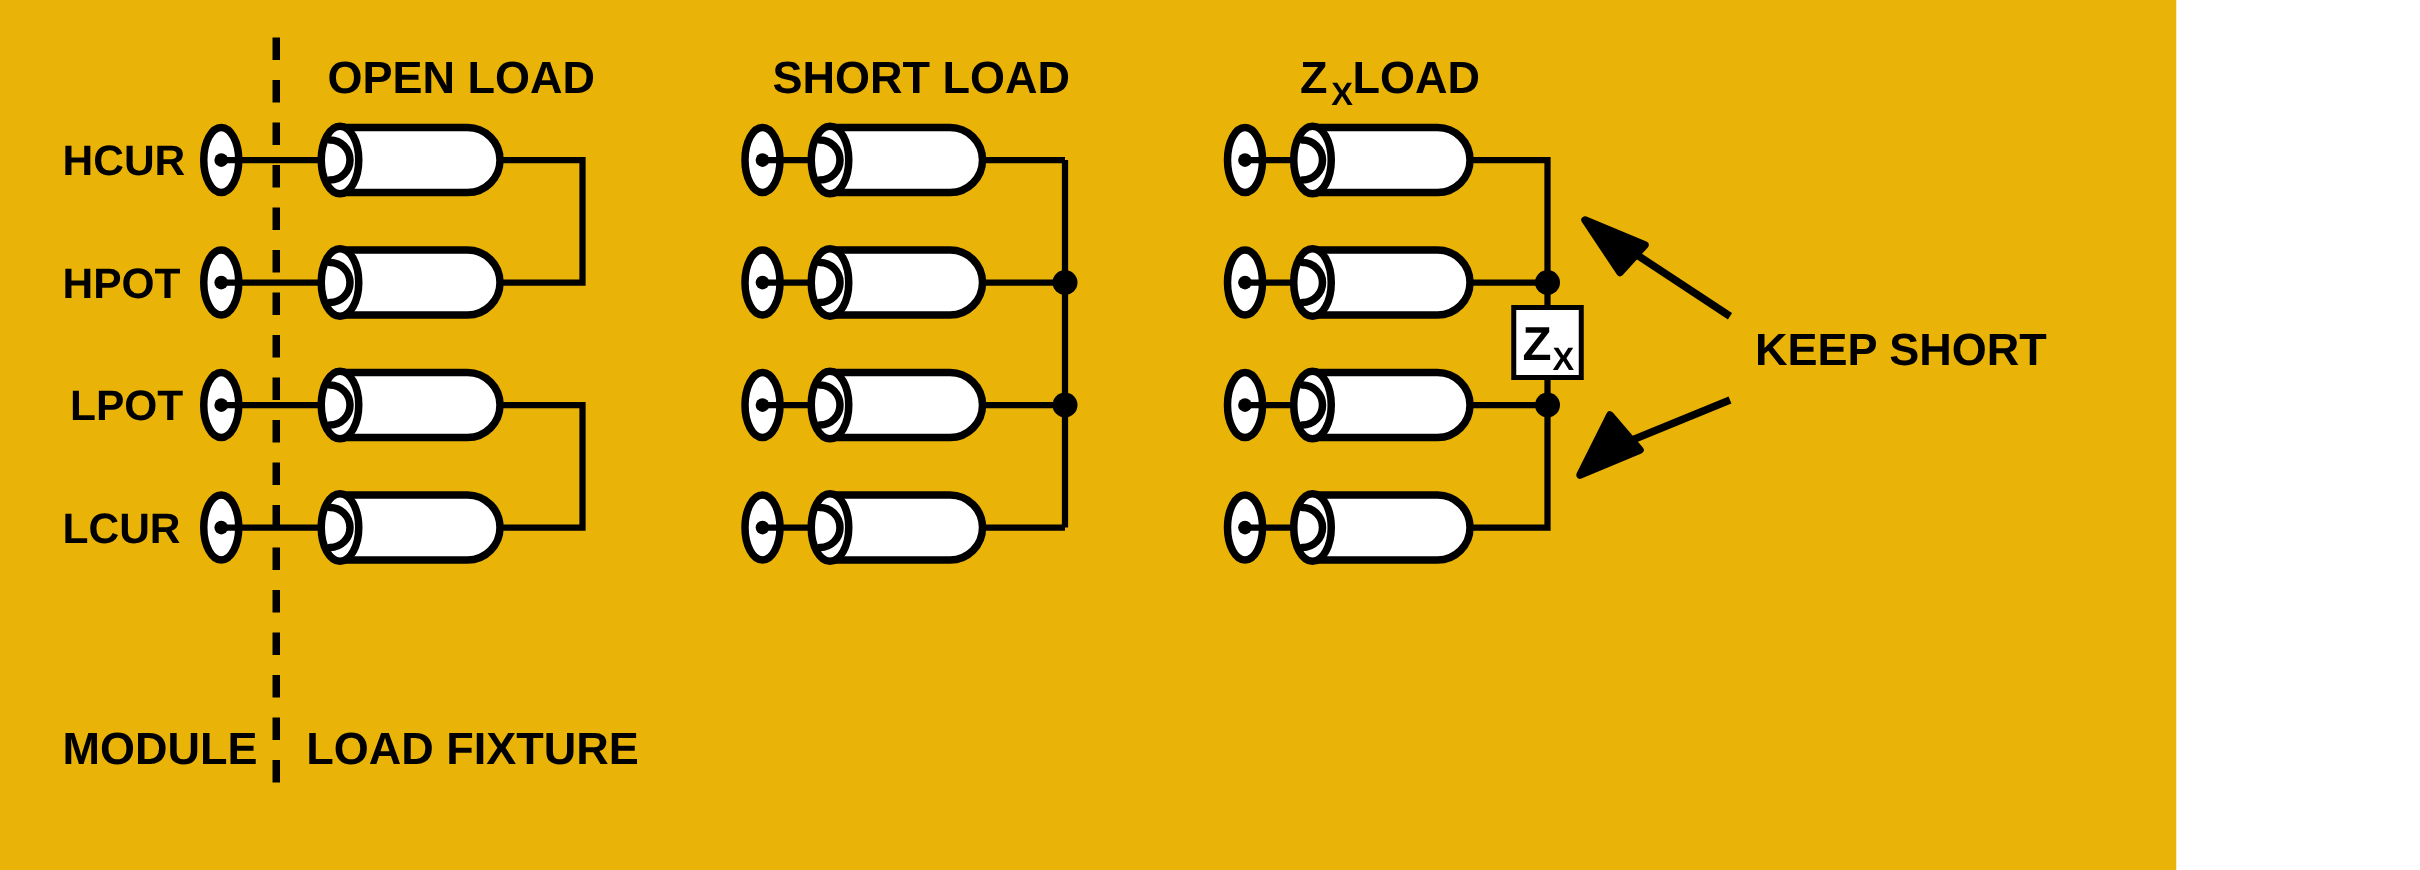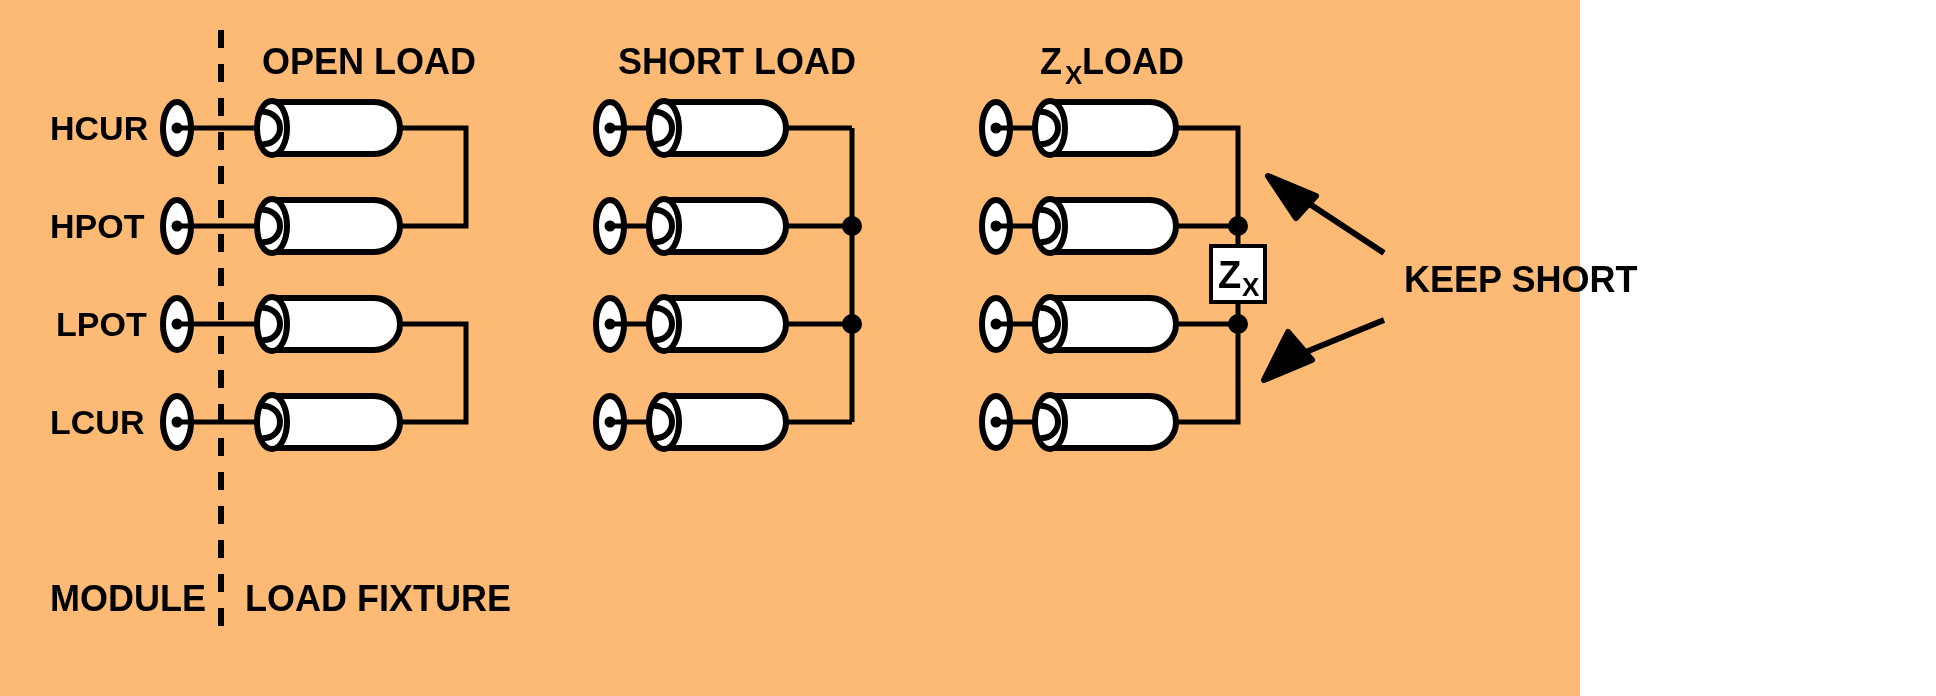--- a/index.html
+++ b/index.html
@@ -1,18 +1,18 @@
 <!DOCTYPE html>
 <html><head>
 <meta charset="utf-8">
 <style>
   html,body{margin:0;padding:0;background:#ffffff;}
   body{width:1936px;height:696px;overflow:hidden;
        font-family:"Liberation Sans",sans-serif;}
-  #root{position:relative;width:1580px;height:696px;background:#fdba74;}
+  #root{position:relative;width:1741px;height:696px;background:#eab308;}
   svg#diagram{position:absolute;left:0;top:0;width:1936px;height:696px;display:block;}
   .lbl{font-family:"Liberation Sans",sans-serif;font-weight:bold;fill:#000;}
   .port-lbl{font-size:34px;}
   .sec-title{font-size:36px;}
   .foot-lbl{font-size:36px;}
   .keep-lbl{font-size:36px;}
   .zx-lbl{font-size:38px;}
   .sub{font-size:26px;}
   .wire{stroke:#000;fill:none;}
   .thick{stroke-width:6;}

